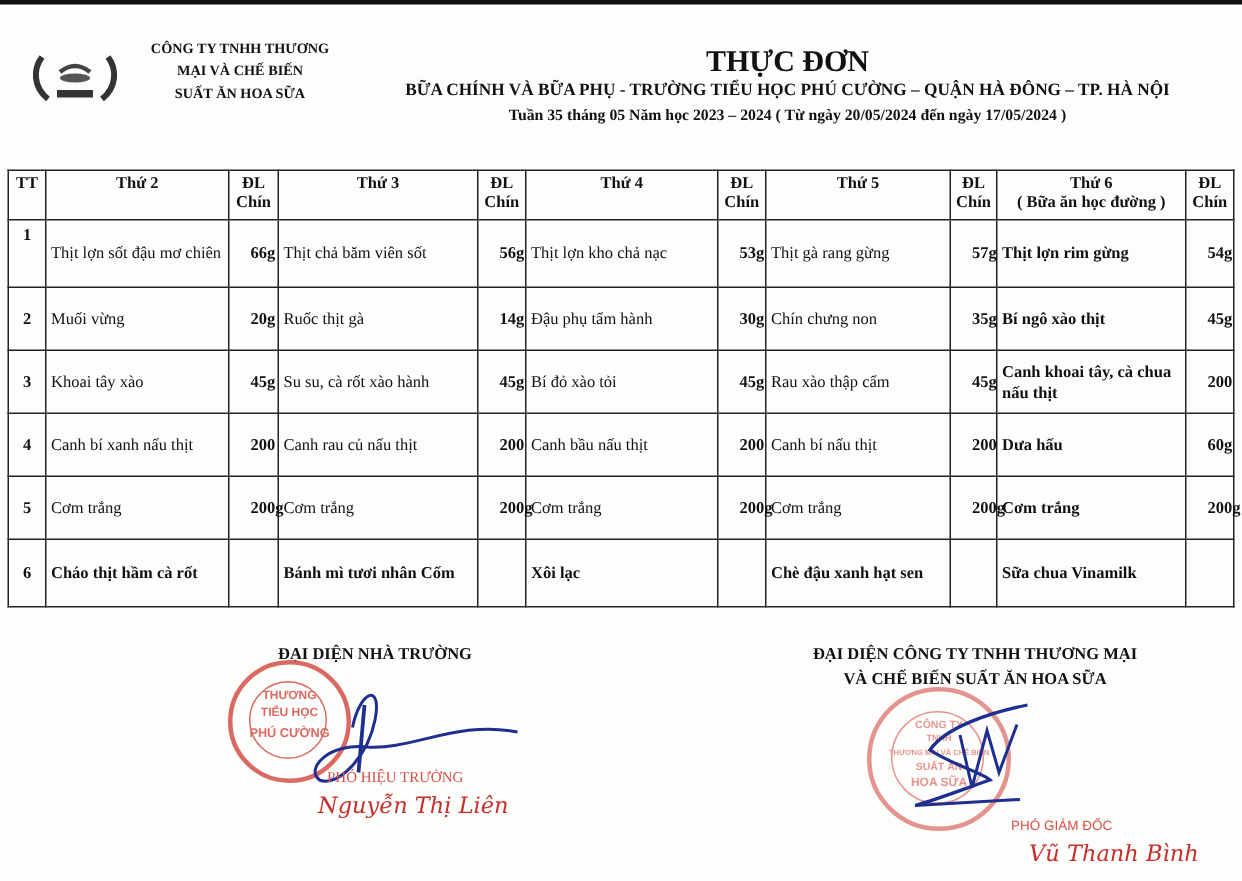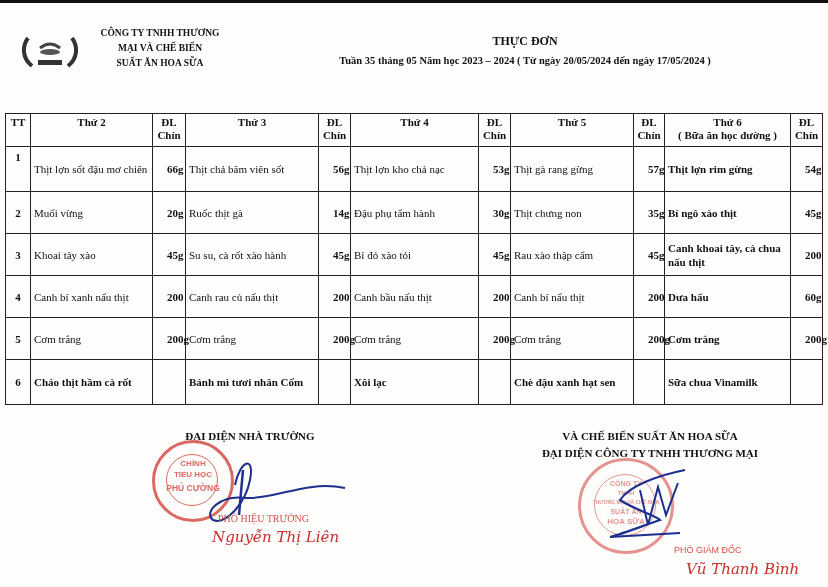--- a/index.html
+++ b/index.html
@@ -6,21 +6,21 @@
   body {
     width:828px; height:587px; overflow:hidden; position:relative;
     background:#fdfdfb;
     font-family: "Liberation Serif", "DejaVu Serif", serif;
     color:#111;
   }
   .topbar { position:absolute; left:0; top:0; width:828px; height:3px; background:#111; }
   .logo { position:absolute; left:20px; top:30px; width:60px; height:40px; }
   .company-header { position:absolute; left:100px; top:26px; width:120px; text-align:center; font-weight:bold; font-size:9.5px; line-height:15px; }
   .title-block { position:absolute; left:230px; top:30px; width:590px; text-align:center; font-weight:bold; }
-  .title-block .t1 { font-size:12px; line-height:22px; }
+  .title-block .t1 { font-size:20px; line-height:22px; }
   .title-block .t2 { font-size:11.5px; line-height:17px; }
   .title-block .t3 { font-size:10.5px; line-height:17px; }
 
   table.menu {
     position:absolute; left:5px; top:113px; width:817px;
     border-collapse:collapse; table-layout:fixed;
     border:1px solid #3b82f6;
     font-size:11px;
   }
   table.menu th, table.menu td { border:1px solid #222; padding:0 3px; vertical-align:middle; }
@@ -60,20 +60,21 @@
 </svg>
 
 <div class="company-header">
   <div>CÔNG TY TNHH THƯƠNG</div>
   <div>MẠI VÀ CHẾ BIẾN</div>
   <div>SUẤT ĂN HOA SỮA</div>
 </div>
 
 <div class="title-block">
   <div class="t1">THỰC ĐƠN</div>
+  <div class="t2">BỮA CHÍNH VÀ BỮA PHỤ - TRƯỜNG TIỂU HỌC PHÚ CƯỜNG – QUẬN HÀ ĐÔNG – TP. HÀ NỘI</div>
   <div class="t3">Tuần 35 tháng 05 Năm học 2023 – 2024  ( Từ ngày 20/05/2024 đến ngày 17/05/2024 )</div>
 </div>
 
 <table class="menu">
   <colgroup>
     <col style="width:25px">
       <col style="width:122px">
       <col style="width:33px">
     <col style="width:133px">
       <col style="width:32px">
@@ -114,21 +115,21 @@
       <td class="qty">54g</td>
     </tr>
     <tr>
       <td class="tt">2</td>
       <td>Muối vừng</td>
       <td class="qty">20g</td>
       <td>Ruốc thịt gà</td>
       <td class="qty">14g</td>
       <td>Đậu phụ tẩm hành</td>
       <td class="qty">30g</td>
-      <td>Thịt chưng non</td>
+      <td>Chín chưng non</td>
       <td class="qty">35g</td>
       <td class="it">Bí ngô xào thịt</td>
       <td class="qty">45g</td>
     </tr>
     <tr>
       <td class="tt">3</td>
       <td>Khoai tây xào</td>
       <td class="qty">45g</td>
       <td>Su su, cà rốt xào hành</td>
       <td class="qty">45g</td>
@@ -179,34 +180,34 @@
       <td class="qty"></td>
     </tr>
   </tbody>
 </table>
 
 <div class="sig-left">
   <div class="sig-title">ĐẠI DIỆN NHÀ TRƯỜNG</div>
 </div>
 <div class="stamp" style="left:152px;top:440px;width:76px;height:76px;">
   <div class="inner" style="left:11px;top:11px;width:50px;height:50px;"></div>
-  <div class="stamp-text" style="top:16px;">CHÍNH</div>
+  <div class="stamp-text" style="top:16px;">THƯƠNG</div>
   <div class="stamp-text" style="top:27px;">TIỂU HỌC</div>
   <div class="stamp-text" style="top:40px;font-size:8.5px;">PHÚ CƯỜNG</div>
 </div>
 <svg class="sign" style="left:195px;top:450px;" width="160" height="90" viewBox="0 0 160 90">
   <path d="M40 35 C45 10 60 5 55 30 C50 55 30 75 18 70 C8 62 25 45 50 48 C80 50 110 30 150 38" stroke="#1f2f8f" stroke-width="2" fill="none"></path>
   <path d="M48 20 L44 65" stroke="#1f2f8f" stroke-width="2.5" fill="none"></path>
 </svg>
 <div class="role" style="left:218px;top:513px;">PHÓ HIỆU TRƯỞNG</div>
 <div class="name" style="left:212px;top:528px;">Nguyễn Thị Liên</div>
 
 <div class="sig-right">
+  <div class="sig-title">ĐẠI DIỆN CÔNG TY TNHH THƯƠNG MẠI</div>
   <div class="sig-title">VÀ CHẾ BIẾN SUẤT ĂN HOA SỮA</div>
-  <div class="sig-title">ĐẠI DIỆN CÔNG TY TNHH THƯƠNG MẠI</div>
 </div>
 <div class="stamp" style="left:578px;top:458px;width:90px;height:90px;opacity:0.6;">
   <div class="inner" style="left:13px;top:13px;width:60px;height:60px;"></div>
   <div class="stamp-text" style="top:18px;font-size:7px;">CÔNG TY</div>
   <div class="stamp-text" style="top:27px;font-size:6px;">TNHH</div>
   <div class="stamp-text" style="top:36px;font-size:5px;">THƯƠNG MẠI VÀ CHẾ BIẾN</div>
   <div class="stamp-text" style="top:46px;font-size:7px;">SUẤT ĂN</div>
   <div class="stamp-text" style="top:56px;font-size:8px;">HOA SỮA</div>
 </div>
 <svg class="sign" style="left:600px;top:465px;" width="110" height="80" viewBox="0 0 110 80">

